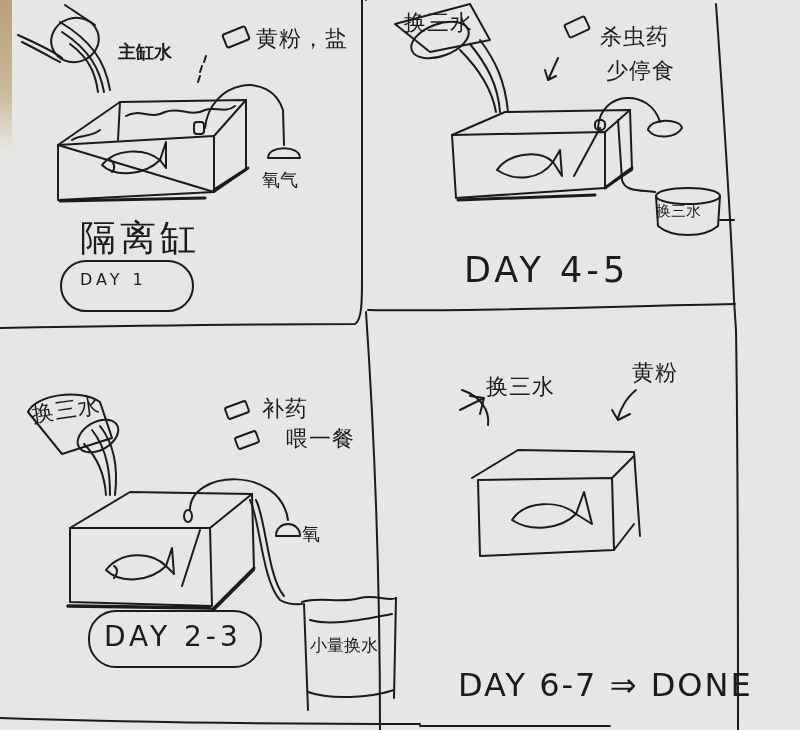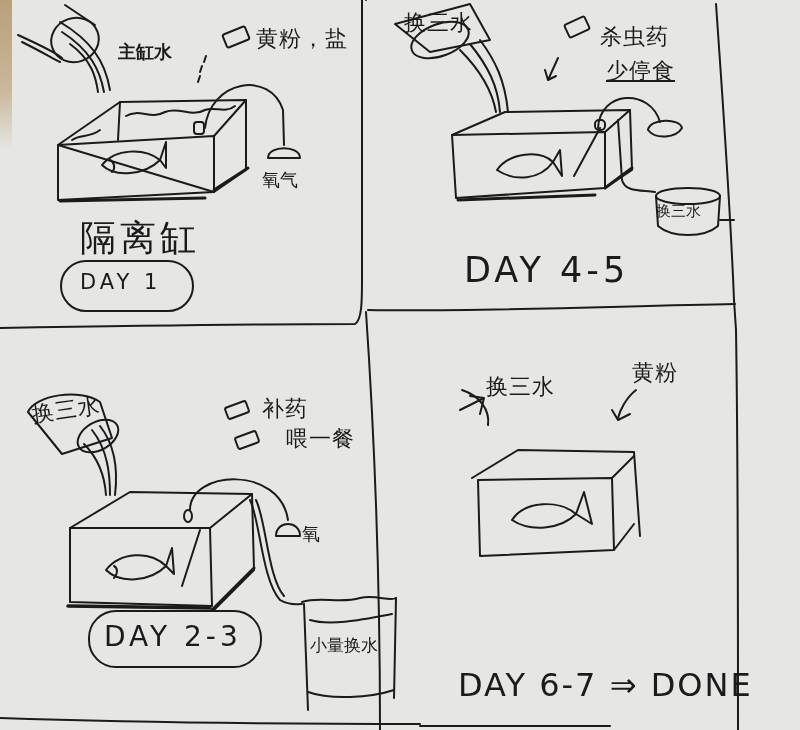--- a/index.html
+++ b/index.html
@@ -156,27 +156,27 @@
     <path d="M576 514 L 584 492 L 592 524 Z"></path>
   </g>
 </svg>
 
 <div>
   <span class="label hand-sm" style="left:118px;top:40px;font-weight:bold;">主缸水</span>
   <span class="label hand" style="left:256px;top:24px;">黄粉，盐</span>
   <span class="label hand-sm" style="left:262px;top:168px;">氧气</span>
   <span class="label hand" style="left:80px;top:214px;font-size:36px;letter-spacing:4px;">隔离缸</span>
   <div class="day-oval" style="left:60px;top:260px;width:130px;height:48px;"></div>
-  <span class="label day" style="left:80px;top:270px;font-size:21px;">DAY 1</span>
+  <span class="label day" style="left:80px;top:270px;font-size:16px;">DAY 1</span>
 </div>
 
 <div>
   <span class="label hand" style="left:404px;top:8px;">换三水</span>
   <span class="label hand" style="left:600px;top:16px;margin-top:6px;">杀虫药</span>
-  <span class="label hand" style="left:606px;top:56px;text-decoration:underline;">少停食</span>
+  <span class="label hand" style="left:606px;top:56px;">少停食</span>
   <span class="label hand-sm" style="left:656px;top:202px;font-size:15px;">换三水</span>
   <span class="label day" style="left:464px;top:250px;font-size:35px;">DAY 4-5</span>
 </div>
 
 <div>
   <span class="label hand" style="left:32px;top:400px;transform:rotate(-8deg);">换三水</span>
   <span class="label hand" style="left:262px;top:394px;">补药</span>
   <span class="label hand" style="left:286px;top:424px;">喂一餐</span>
   <span class="label hand-sm" style="left:302px;top:522px;">氧</span>
   <span class="label hand-sm" style="left:310px;top:634px;font-size:17px;">小量换水</span>

